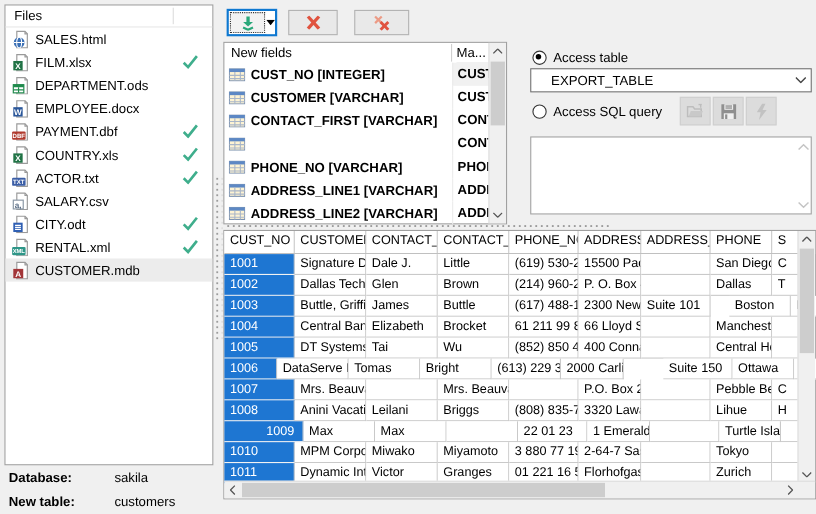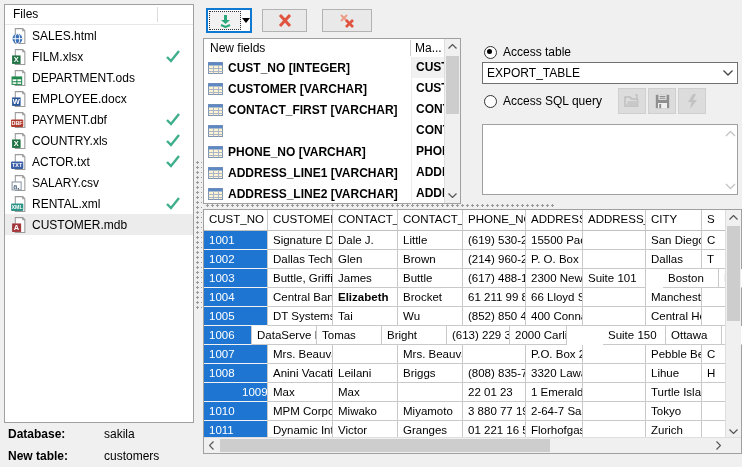--- a/index.html
+++ b/index.html
@@ -55,21 +55,21 @@
   .sarrow{position:absolute;width:15px;height:15px;display:flex;align-items:center;justify-content:center;}
 
   
   .radio-row{position:absolute;display:flex;align-items:center;}
   #radio-table-row{left:484px;top:45px;}
   #radio-sql-row{left:484px;top:94px;}
   .radio{width:13px;height:13px;border:1px solid #333;border-radius:50%;background:#fff;box-sizing:border-box;position:relative;}
   .radio.sel:after{content:"";position:absolute;left:2px;top:2px;width:5px;height:5px;background:#000;border-radius:50%;}
   .radio-lbl{margin-left:6px;}
   .combo{position:absolute;left:482px;top:62px;width:256px;height:22px;background:#fff;border:1px solid #707070;box-sizing:border-box;display:flex;align-items:center;cursor:pointer;}
-  .combo .ctext{margin-left:4px;white-space:nowrap;overflow:hidden;flex:1;}
+  .combo .ctext{margin-left:18px;white-space:nowrap;overflow:hidden;flex:1;}
   .combo .carrow{flex:0 0 18px;display:flex;align-items:center;justify-content:center;}
   .abtn{position:absolute;top:88px;width:28px;height:26px;background:#dcdcdc;border:1px solid #cfcfcf;box-sizing:border-box;display:flex;align-items:center;justify-content:center;padding:0;}
   #btn-open{left:618px;}
   #btn-save{left:648px;}
   #btn-exec{left:678px;}
   .sql-area{position:absolute;left:482px;top:124px;width:256px;height:71px;background:#fff;border:1px solid #a0a0a0;box-sizing:border-box;}
   .sql-area .up{position:absolute;right:1px;top:1px;}
   .sql-area .dn{position:absolute;right:1px;bottom:1px;}
 
   
@@ -174,20 +174,34 @@
             </svg></span>
         </div>
         <div class="file-row">
           <span class="ficon"><svg width="18" height="17" viewBox="0 0 16 16">
               <path d="M4.5,1.5 h7 l2,2 v12 h-9 z" fill="#fff" stroke="#9a9a9a"></path>
               <path d="M11.5,1.5 v2 h2" fill="none" stroke="#9a9a9a"></path>
               <rect x="1.5" y="7.5" width="8.5" height="7.5" fill="#fff" stroke="#8a97a5"></rect>
               <text x="5.6" y="13.8" font-size="7" font-weight="bold" fill="#5a6e86" text-anchor="middle" font-family="Liberation Sans,sans-serif">a,</text>
             </svg></span>
           <span class="fname">SALARY.csv</span>
+        </div>
+        <div class="file-row">
+          <span class="ficon"><svg width="18" height="17" viewBox="0 0 16 16">
+              <path d="M4.5,1.5 h7 l2,2 v12 h-9 z" fill="#fff" stroke="#9a9a9a"></path>
+              <path d="M11.5,1.5 v2 h2" fill="none" stroke="#9a9a9a"></path>
+              <rect x="1.5" y="7" width="8" height="8" fill="#2f5fb3"></rect>
+              <line x1="3" y1="9.3" x2="8" y2="9.3" stroke="#fff"></line>
+              <line x1="3" y1="11" x2="8" y2="11" stroke="#fff"></line>
+              <line x1="3" y1="12.7" x2="8" y2="12.7" stroke="#fff"></line>
+            </svg></span>
+          <span class="fname">CITY.odt</span>
+          <span class="fcheck"><svg width="16" height="14" viewBox="0 0 16 14">
+              <polyline points="2,8 6,12 14,2" fill="none" stroke="#3fae8c" stroke-width="2.4"></polyline>
+            </svg></span>
         </div>
         <div class="file-row">
           <span class="ficon"><svg width="18" height="17" viewBox="0 0 16 16">
               <path d="M4.5,1.5 h7 l2,2 v12 h-9 z" fill="#fff" stroke="#9a9a9a"></path>
               <path d="M11.5,1.5 v2 h2" fill="none" stroke="#9a9a9a"></path>
               <rect x="0.5" y="8" width="11.5" height="7" rx="1" fill="#2e9688"></rect>
               <text x="6.2" y="13.4" font-size="5" font-weight="bold" fill="#fff" text-anchor="middle" font-family="Liberation Sans,sans-serif">XML</text>
             </svg></span>
           <span class="fname">RENTAL.xml</span>
           <span class="fcheck"><svg width="16" height="14" viewBox="0 0 16 14">
@@ -406,21 +420,21 @@
 
   <div class="panel grid">
     <div id="grid-header" class="g-header">
         <div class="hc" style="width: 64px;">CUST_NO</div>
         <div class="hc" style="width: 65px;">CUSTOMER</div>
         <div class="hc" style="width: 65px;">CONTACT_F</div>
         <div class="hc" style="width: 65px;">CONTACT_L</div>
         <div class="hc" style="width: 63px;">PHONE_NO</div>
         <div class="hc" style="width: 57px;">ADDRESS_L</div>
         <div class="hc" style="width: 63px;">ADDRESS_L</div>
-        <div class="hc" style="width: 56px;">CITY</div>
+        <div class="hc" style="width: 56px;">PHONE</div>
         <div class="hc" style="width: 26px;">S</div>
       </div>
     <div id="grid-body">
         <div class="g-row">
           <div class="g-cell selcol" style="width: 64px;">1001</div>
           <div class="g-cell" style="width: 65px;">Signature Des</div>
           <div class="g-cell" style="width: 65px;">Dale J.</div>
           <div class="g-cell" style="width: 65px;">Little</div>
           <div class="g-cell" style="width: 63px;">(619) 530-23</div>
           <div class="g-cell" style="width: 57px;">15500 Pacific</div>
@@ -446,21 +460,21 @@
           <div class="g-cell" style="width: 65px;">Buttle</div>
           <div class="g-cell" style="width: 63px;">(617) 488-18</div>
           <div class="g-cell" style="width: 57px;">2300 Newbur</div>
           <div class="g-cell" style="width: 63px;">Suite 101</div>
           <div class="g-cell" style="width: 56px; margin-left: 17px;">Boston</div>
           <div class="g-cell" style="width: 26px;">M</div>
         </div>
         <div class="g-row">
           <div class="g-cell selcol" style="width: 64px;">1004</div>
           <div class="g-cell" style="width: 65px;">Central Bank</div>
-          <div class="g-cell" style="width: 65px; font-weight: bold;">Elizabeth</div>
+          <div class="g-cell" style="width: 65px;">Elizabeth</div>
           <div class="g-cell" style="width: 65px;">Brocket</div>
           <div class="g-cell" style="width: 63px;">61 211 99 88</div>
           <div class="g-cell" style="width: 57px;">66 Lloyd Stre</div>
           <div class="g-cell" style="width: 63px;"></div>
           <div class="g-cell" style="width: 56px;">Manchester</div>
           <div class="g-cell" style="width: 26px;"></div>
         </div>
         <div class="g-row">
           <div class="g-cell selcol" style="width: 64px;">1005</div>
           <div class="g-cell" style="width: 65px;">DT Systems</div>
@@ -499,21 +513,21 @@
           <div class="g-cell" style="width: 65px;">Anini Vacatio</div>
           <div class="g-cell" style="width: 65px;">Leilani</div>
           <div class="g-cell" style="width: 65px;">Briggs</div>
           <div class="g-cell" style="width: 63px;">(808) 835-76</div>
           <div class="g-cell" style="width: 57px;">3320 Lawai</div>
           <div class="g-cell" style="width: 63px;"></div>
           <div class="g-cell" style="width: 56px;">Lihue</div>
           <div class="g-cell" style="width: 26px;">H</div>
         </div>
         <div class="g-row">
-          <div class="g-cell selcol" style="width: 64px; padding-left: 38px;">1009</div>
+          <div class="g-cell selcol" style="width: 72px; padding-left: 38px;">1009</div>
           <div class="g-cell" style="width: 65px;">Max</div>
           <div class="g-cell" style="width: 65px;">Max</div>
           <div class="g-cell" style="width: 65px;"></div>
           <div class="g-cell" style="width: 63px;">22 01 23</div>
           <div class="g-cell" style="width: 57px;">1 Emerald Co</div>
           <div class="g-cell" style="width: 63px;"></div>
           <div class="g-cell" style="width: 56px;">Turtle Island</div>
           <div class="g-cell" style="width: 26px;"></div>
         </div>
         <div class="g-row">

